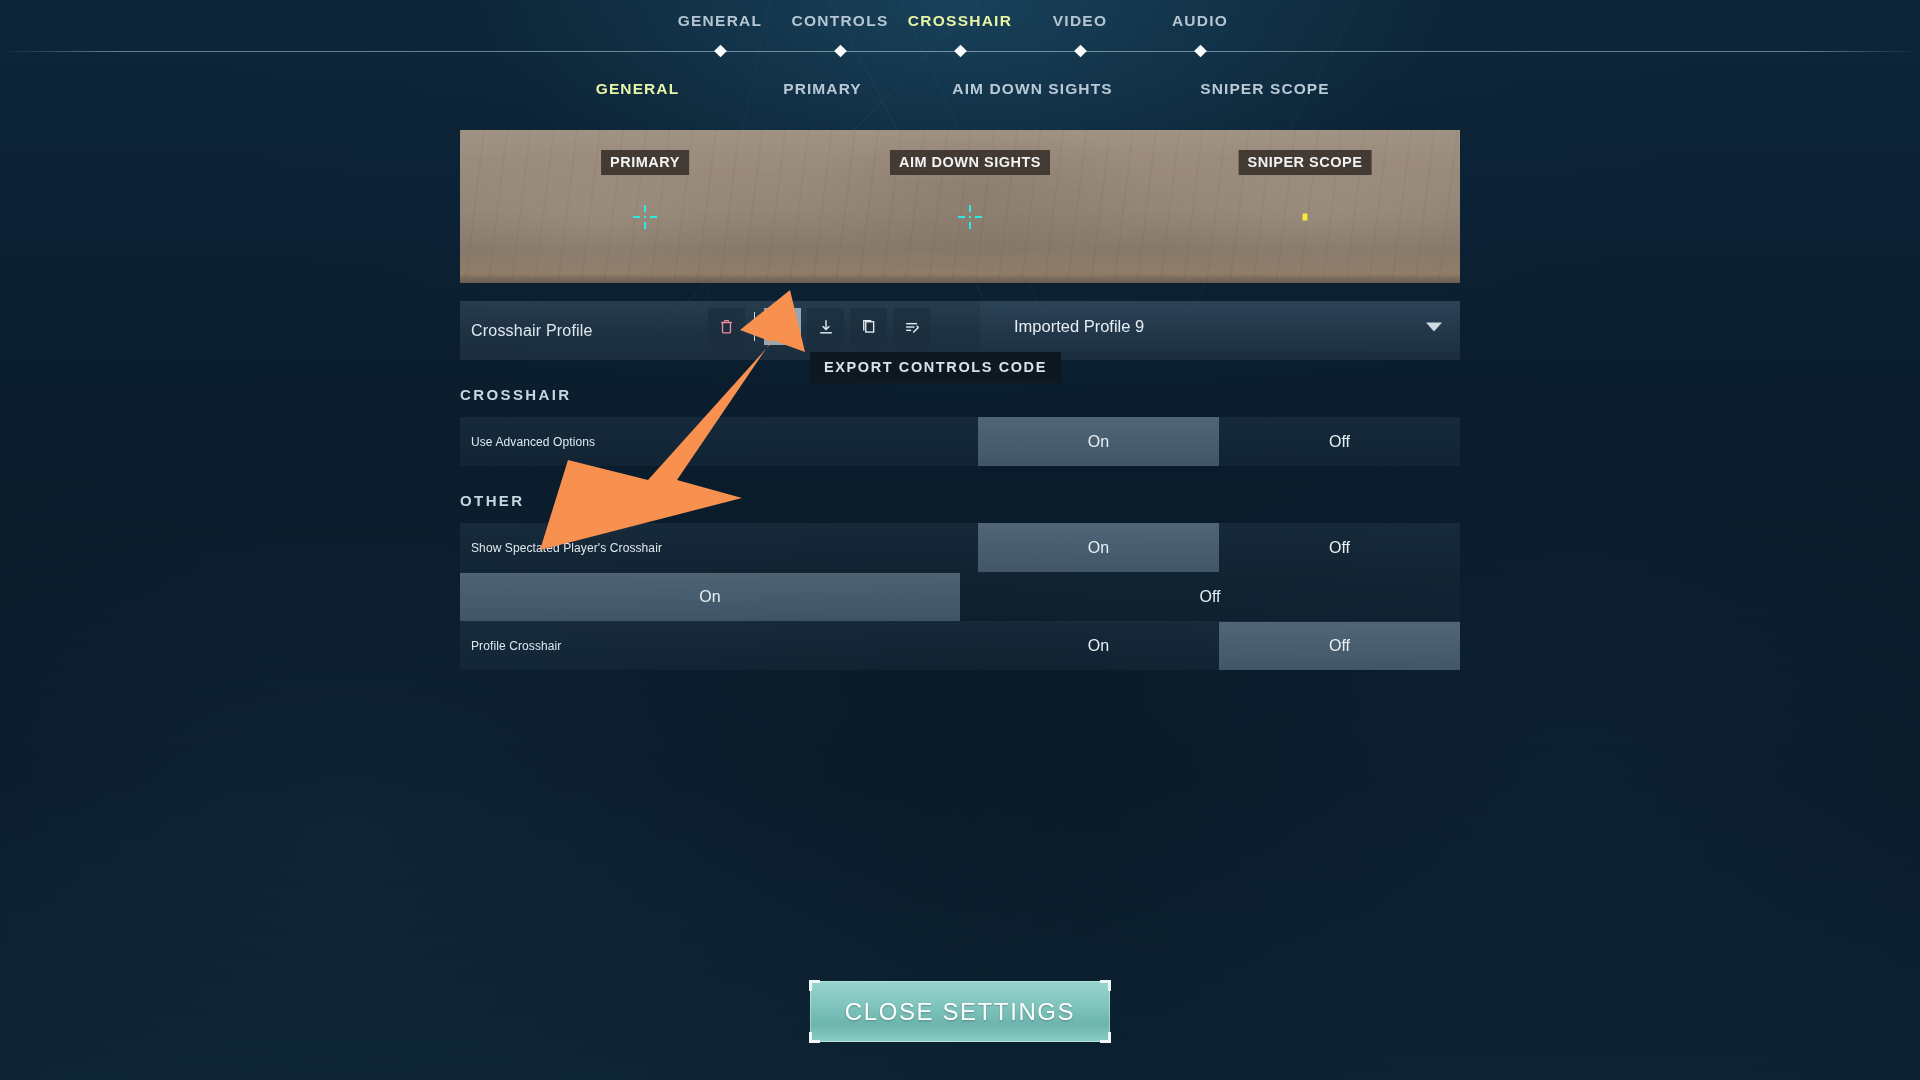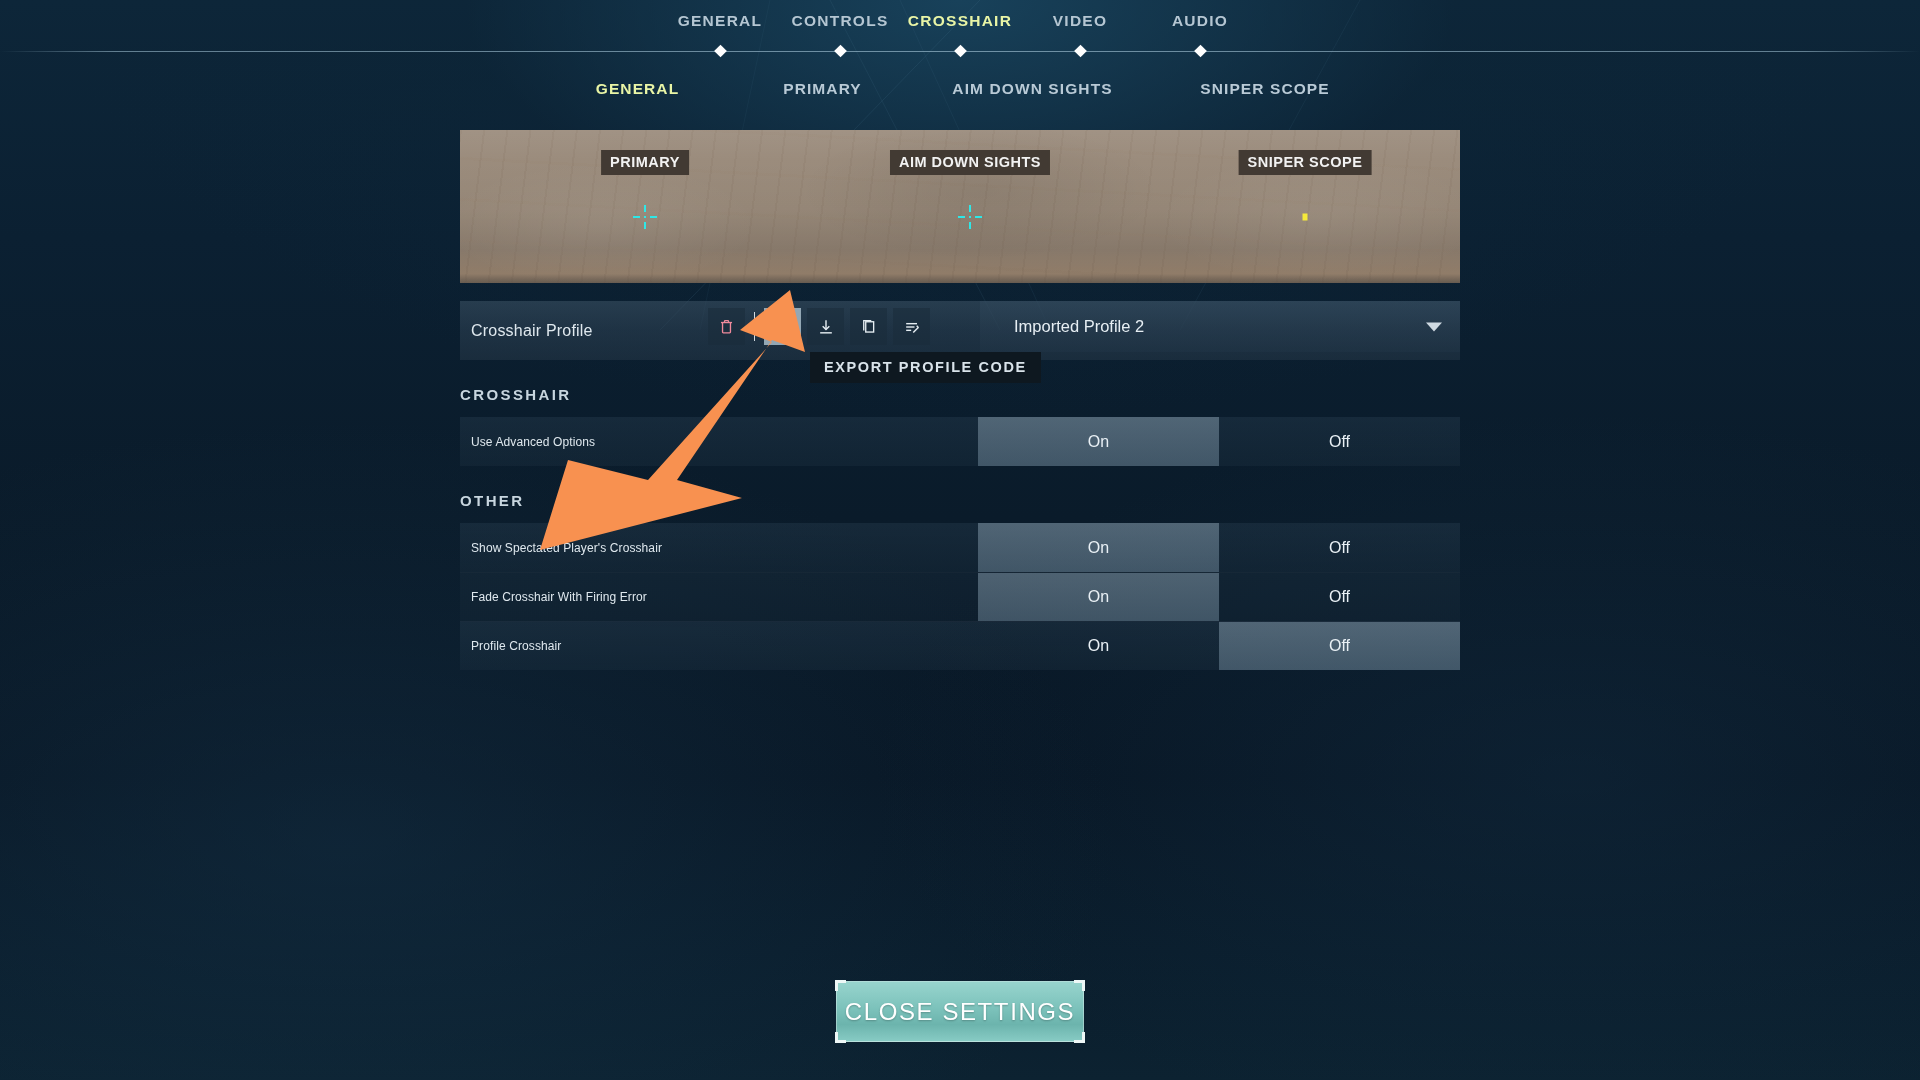--- a/index.html
+++ b/index.html
@@ -159,21 +159,21 @@
   .sr-opt.sel { background:linear-gradient(180deg, rgba(128,150,166,0.55) 0%, rgba(104,128,146,0.55) 100%); }
   .rows-tight .setting-row { margin-top:0; border-top:1px solid rgba(255,255,255,0.035); }
   .rows-tight .setting-row:first-child { margin-top:14px; border-top:none; }
 
   
   .arrow-svg { position:absolute; left:0; top:0; width:1920px; height:1080px; pointer-events:none; z-index:9; }
 
   
   .close-wrap { position:absolute; left:50%; top:981px; transform:translateX(-50%); }
   .close-btn {
-    position:relative; width:248px; height:61px;
+    position:relative; width:300px; height:61px;
     background:linear-gradient(180deg, #97d4cd 0%, #7cc2bb 45%, #6cb4ad 72%, #87cbc4 100%);
     display:flex; align-items:center; justify-content:center;
     border:1px solid rgba(255,255,255,0.35);
     cursor:pointer;
   }
   .close-btn span {
     font-size:24px; font-weight:400; letter-spacing:1.6px; color:#ffffff;
     text-shadow:0 1px 2px rgba(0,0,0,.25);
   }
   .tick { position:absolute; width:11px; height:3px; background:#eef7f6; }
@@ -292,45 +292,44 @@
             <path d="M5 8h13"></path>
               <path d="M5 12h10"></path>
               <path d="M5 16h6"></path>
               <path d="M19.5 12.5l-6 6"></path>
               <path d="M17.6 10.6l2.3 2.3"></path>
           </svg>
         </div>
       </div>
 
       <div class="profile-select">
-        <div class="profile-value">Imported Profile 2</div>
+        <div class="profile-value">Imported Profile 9</div>
         <div class="caret"></div>
       </div>
 
-      <div class="tooltip">EXPORT PROFILE CODE</div>
+      <div class="tooltip">EXPORT CONTROLS CODE</div>
     </div>
 
     <div class="section-head">CROSSHAIR</div>
     <div class="rows-tight">
       <div class="setting-row">
         <div class="sr-label">Use Advanced Options</div>
         <div class="sr-opt sel">On</div>
         <div class="sr-opt">Off</div>
       </div>
     </div>
 
     <div class="section-head">OTHER</div>
     <div class="rows-tight">
       <div class="setting-row">
         <div class="sr-label">Show Spectated Player's Crosshair</div>
         <div class="sr-opt sel">On</div>
         <div class="sr-opt">Off</div>
       </div>
       <div class="setting-row plain">
-        <div class="sr-label">Fade Crosshair With Firing Error</div>
         <div class="sr-opt sel">On</div>
         <div class="sr-opt">Off</div>
       </div>
       <div class="setting-row">
         <div class="sr-label">Profile Crosshair</div>
         <div class="sr-opt">On</div>
         <div class="sr-opt sel">Off</div>
       </div>
     </div>
   </div>

